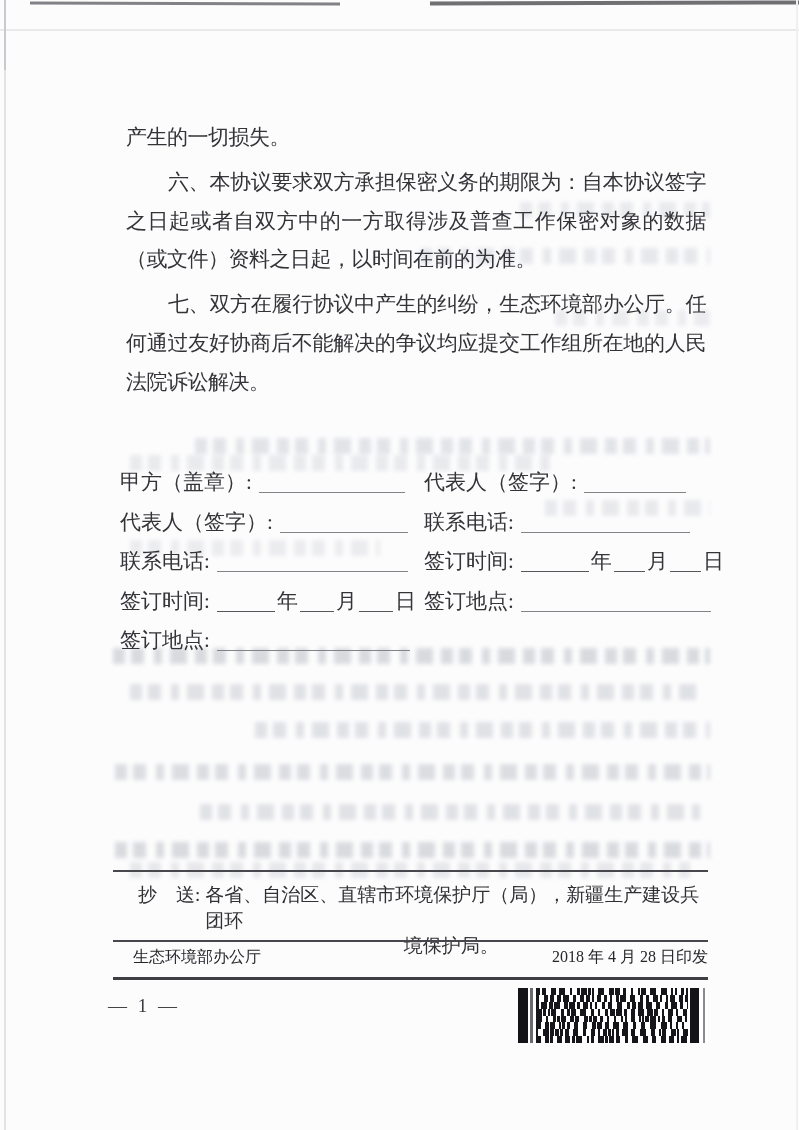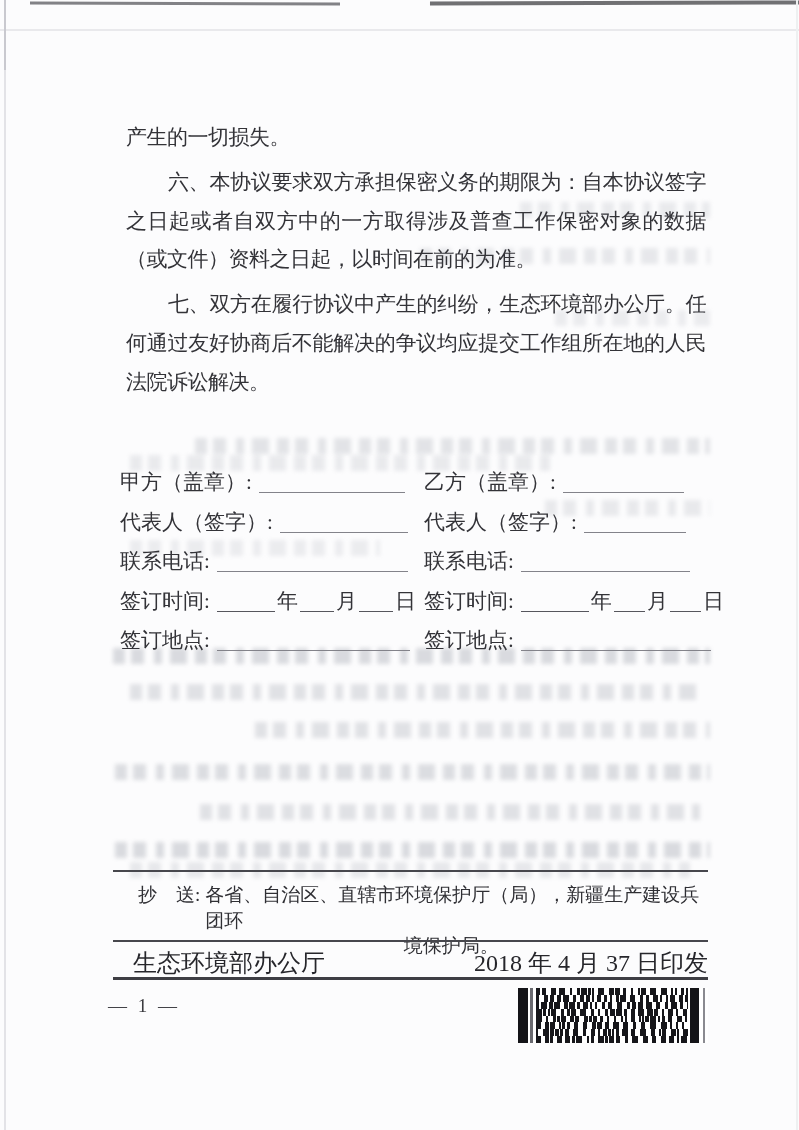--- a/index.html
+++ b/index.html
@@ -54,21 +54,21 @@
   .sig-right .w1{width:260px}.sig-right .w2{width:262px}.sig-right .w3{width:266px}.sig-right .w4{width:300px}.sig-right .w5{width:287px}
   
   .rule{position:absolute;left:113px;width:595px;background:#47474d;}
   .rule-top{top:870px;height:2px;}
   .rule-mid{top:940px;height:2px;}
   .rule-bottom{top:977px;height:3px;background:#3e3e44;}
   .cc-row{position:absolute;top:882px;left:138px;width:572px;display:flex;font-size:19px;line-height:25.5px;color:#2f2f34;font-family:"Liberation Serif","DejaVu Serif",serif;}
   .cc-label{white-space:nowrap;font-family:Liberation Serif, serif;}
   .cc-lines{margin-left:5px;}
   .cc-line2{margin-left:-13px;text-align:center;}
-  .issuer-row{position:absolute;top:947px;left:133px;width:575px;display:flex;justify-content:space-between;font-size:24px;color:#26262b;}
+  .issuer-row{position:absolute;top:947px;left:133px;width:575px;display:flex;justify-content:space-between;font-size:16px;color:#26262b;}
   .page-number{position:absolute;top:995px;left:108px;font-size:19px;letter-spacing:3px;color:#3a3a3f;font-family:"Liberation Serif","DejaVu Serif",serif;}
   
   .barcode{position:absolute;top:988px;left:518px;width:190px;height:55px;background:#fff;}
   .bc-bar{position:absolute;top:0;height:100%;}
   .bc-bar-left{left:0;width:10px;background:#141418;}
   .bc-gray-left{left:12px;width:3px;background:#6a6a70;}
   .bc-bar-right{left:172px;width:9px;background:#141418;}
   .bc-gray-right{left:185px;width:2px;background:#8a8a90;}
   .bc-pattern{position:absolute;left:18px;top:0;width:152px;height:100%;display:flex;flex-direction:column;}
   .bc-row{flex:1 1 auto;display:flex;overflow:hidden;}
@@ -133,24 +133,20 @@
         <span class="blank b-short"></span>
         <span>日</span>
       </div>
       <div class="sig-row w5">
         <span class="sig-label">签订地点:</span>
         <span class="sig-line"></span>
       </div>
     </div>
 
     <div class="sig-col sig-right">
-      <div class="sig-row w1">
-        <span class="sig-label">乙方（盖章）:</span>
-        <span class="sig-line"></span>
-      </div>
       <div class="sig-row w2">
         <span class="sig-label">代表人（签字）:</span>
         <span class="sig-line"></span>
       </div>
       <div class="sig-row w3">
         <span class="sig-label">联系电话:</span>
         <span class="sig-line"></span>
       </div>
       <div class="sig-row w4">
         <span class="sig-label">签订时间:</span>
@@ -175,21 +171,21 @@
     <div class="cc-lines">
       <div>各省、自治区、直辖市环境保护厅（局），新疆生产建设兵团环</div>
       <div class="cc-line2">境保护局。</div>
     </div>
   </div>
 
   <div class="rule rule-mid"></div>
 
   <div class="issuer-row">
     <span>生态环境部办公厅</span>
-    <span>2018 年 4 月 37 日印发</span>
+    <span>2018 年 4 月 28 日印发</span>
   </div>
 
   <div class="rule rule-bottom"></div>
 
   <div class="page-number">— 1 —</div>
 
   <div class="barcode">
     <div class="bc-bar bc-bar-left"></div>
     <div class="bc-bar bc-gray-left"></div>
     <div class="bc-pattern">

